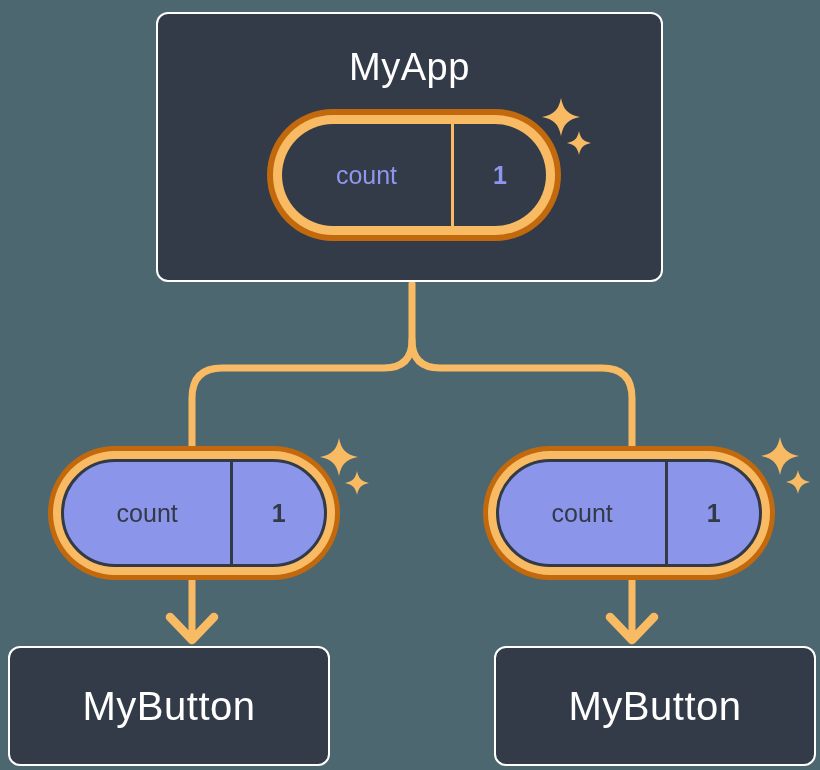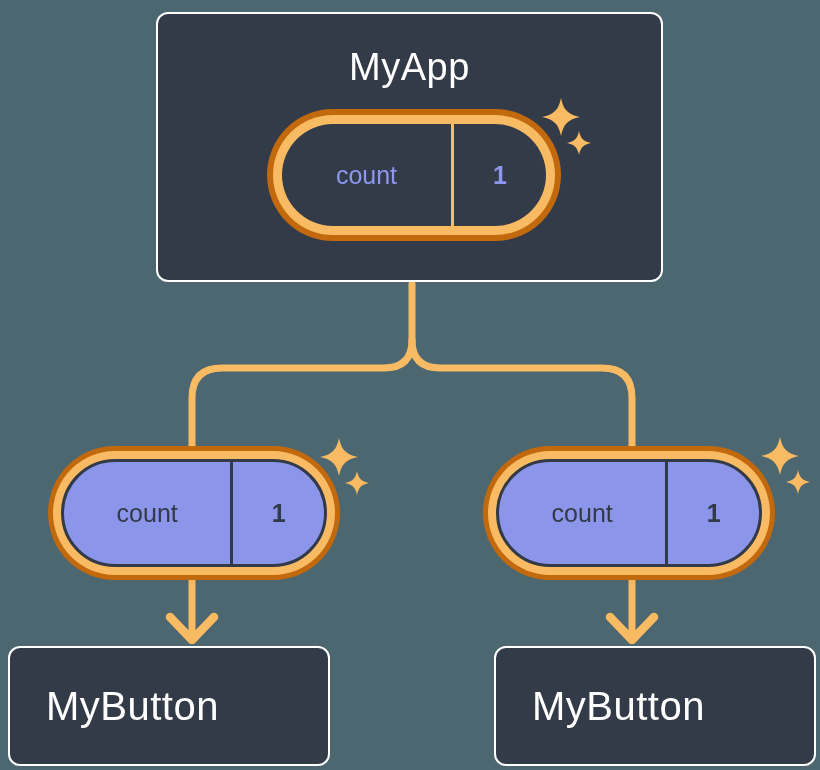--- a/index.html
+++ b/index.html
@@ -39,41 +39,40 @@
     stroke-linecap: round;
     stroke-linejoin: round;
   }
   .arrowhead { stroke-width: 8.5; }
   .node {
     position: absolute;
     background: var(--node-fill);
     border: 2.5px solid var(--node-border);
     border-radius: 12px;
     color: var(--node-text);
-    padding-left: 36px;
   }
   .node-root {
     left: 156px; top: 12px;
     width: 507px; height: 270px;
   }
   .node-title {
     position: absolute;
     left: 0; right: 0;
     top: 32px;
     text-align: center;
     font-size: 38px;
     font-weight: 500;
     letter-spacing: 0.5px;
     color: var(--node-text);
   }
   .node-child {
     width: 322px; height: 120px;
     display: flex;
     align-items: center;
-    justify-content: flex-start;
+    justify-content: center;
   }
   .node-child .node-title {
     position: static;
     font-size: 40px;
   }
   .node-child-left  { left: 8px;   top: 646px; }
   .node-child-right { left: 494px; top: 646px; }
 
   
   .pill {

